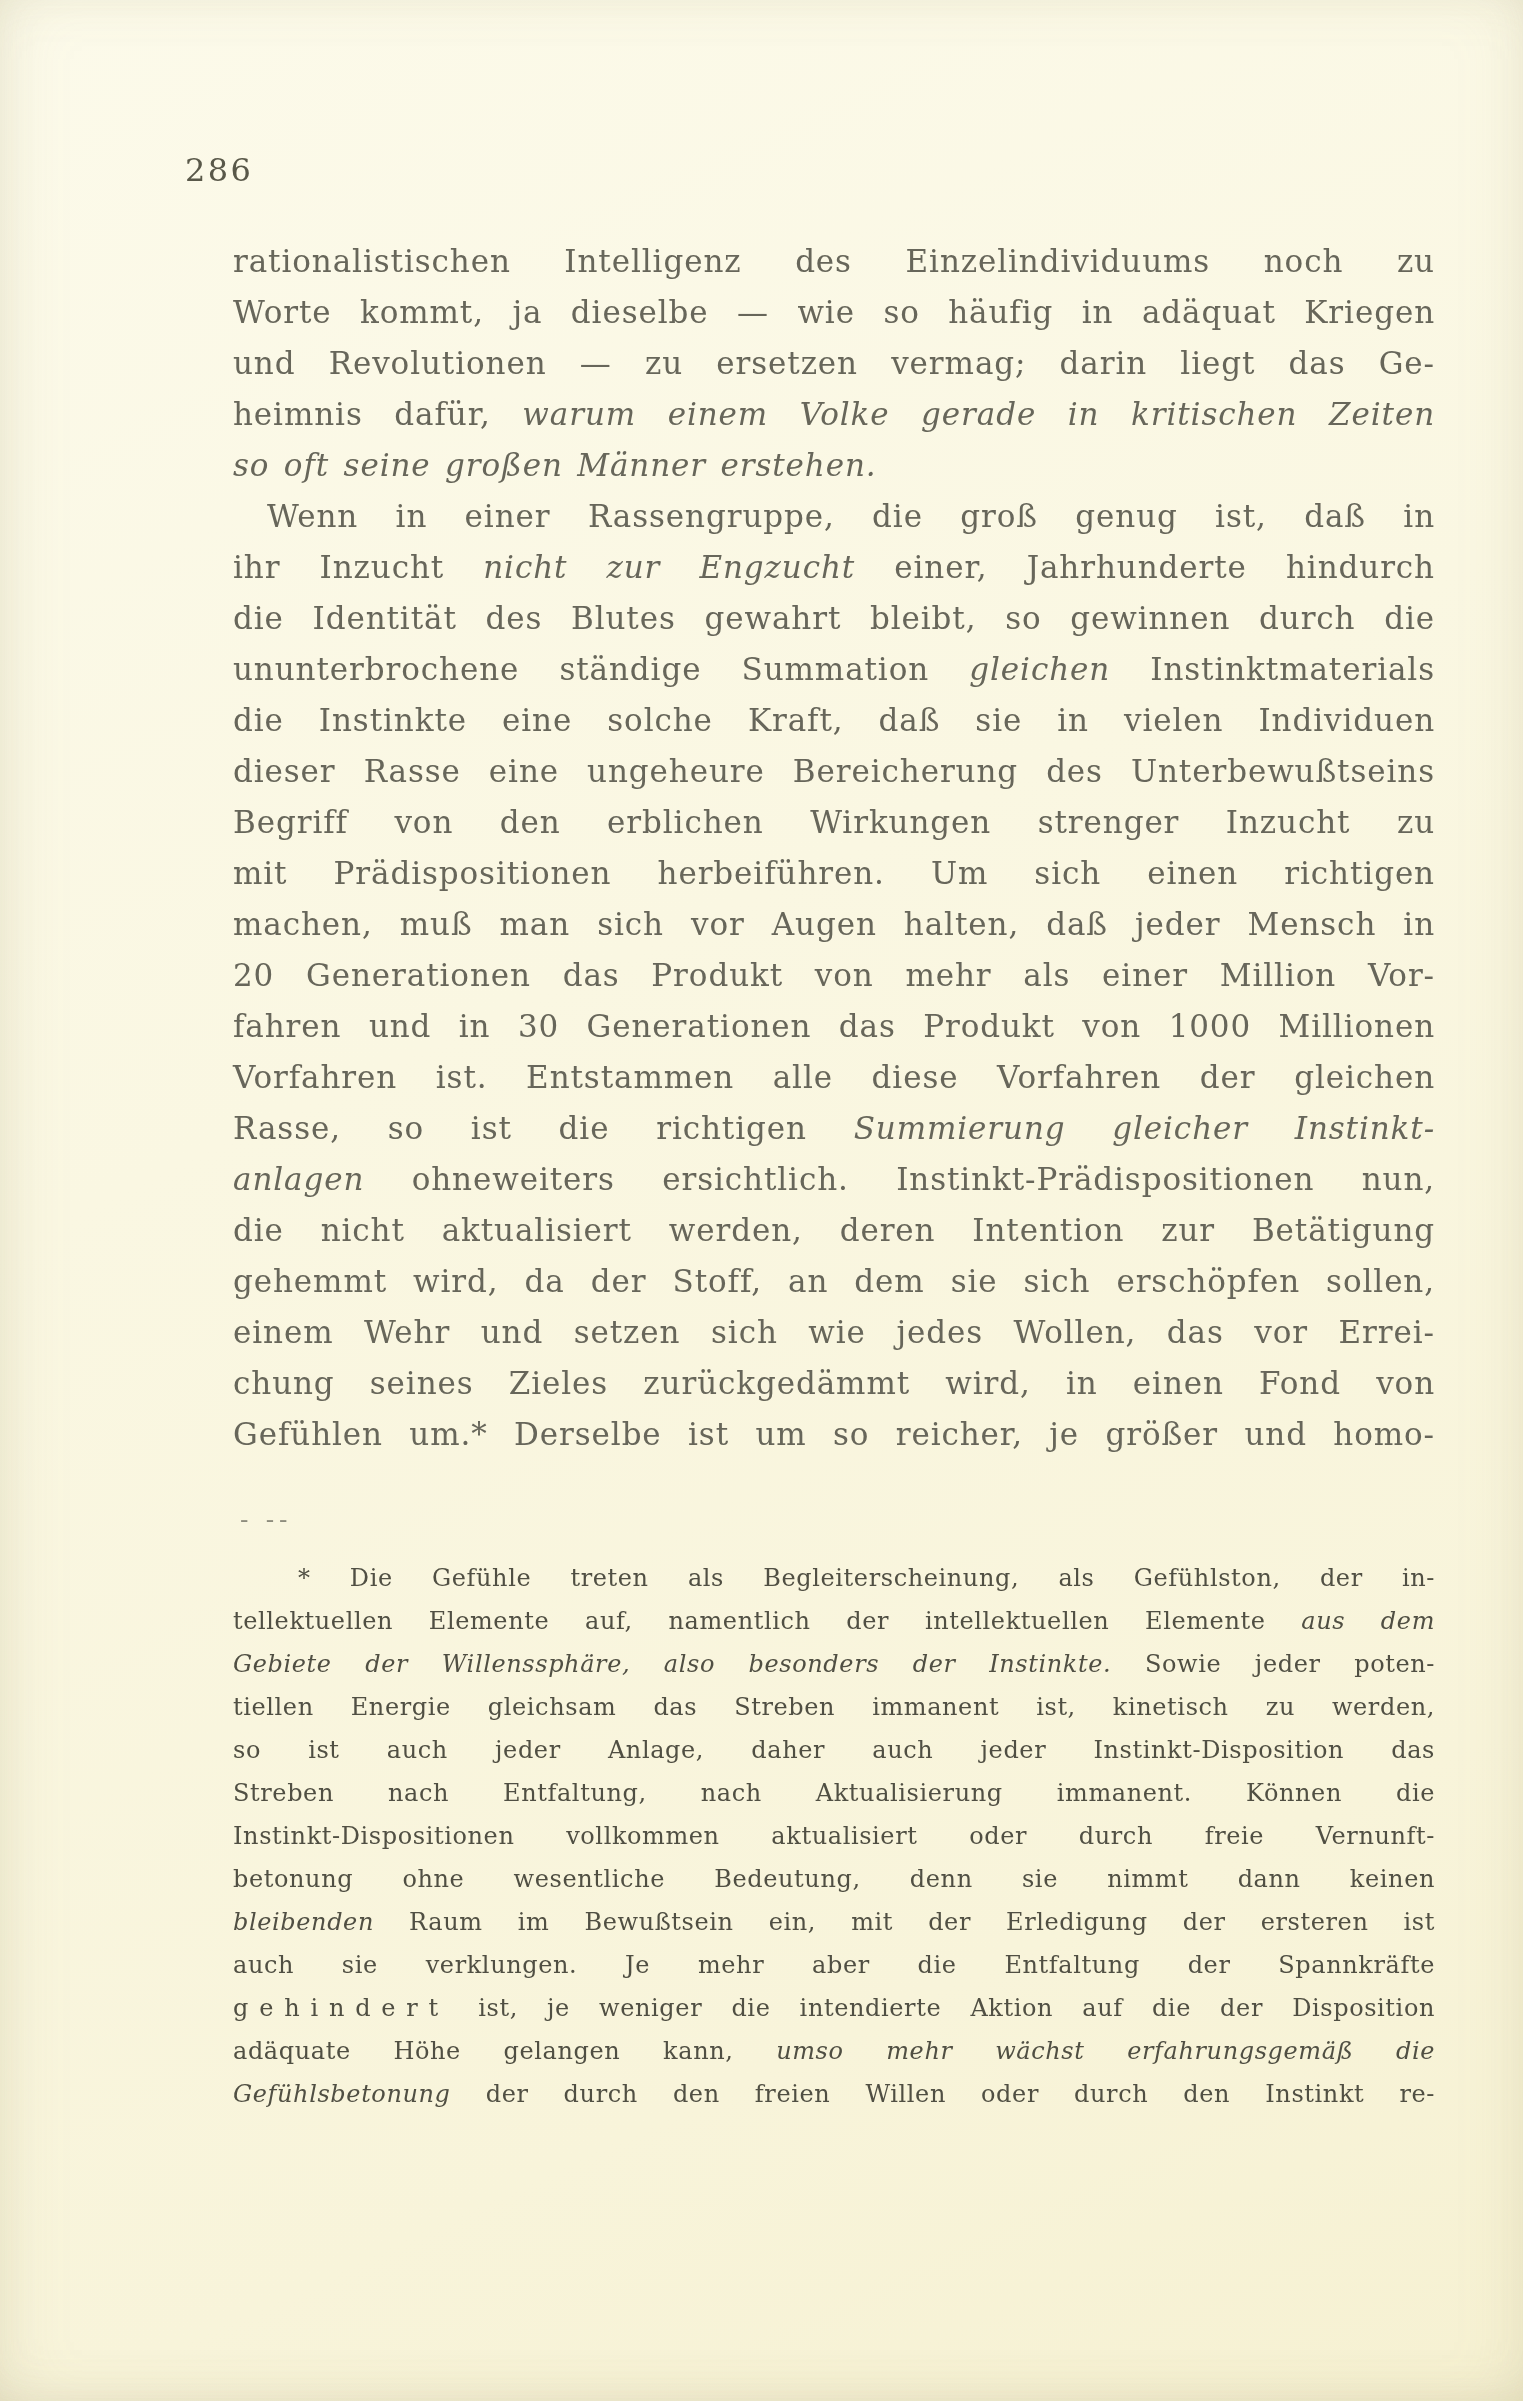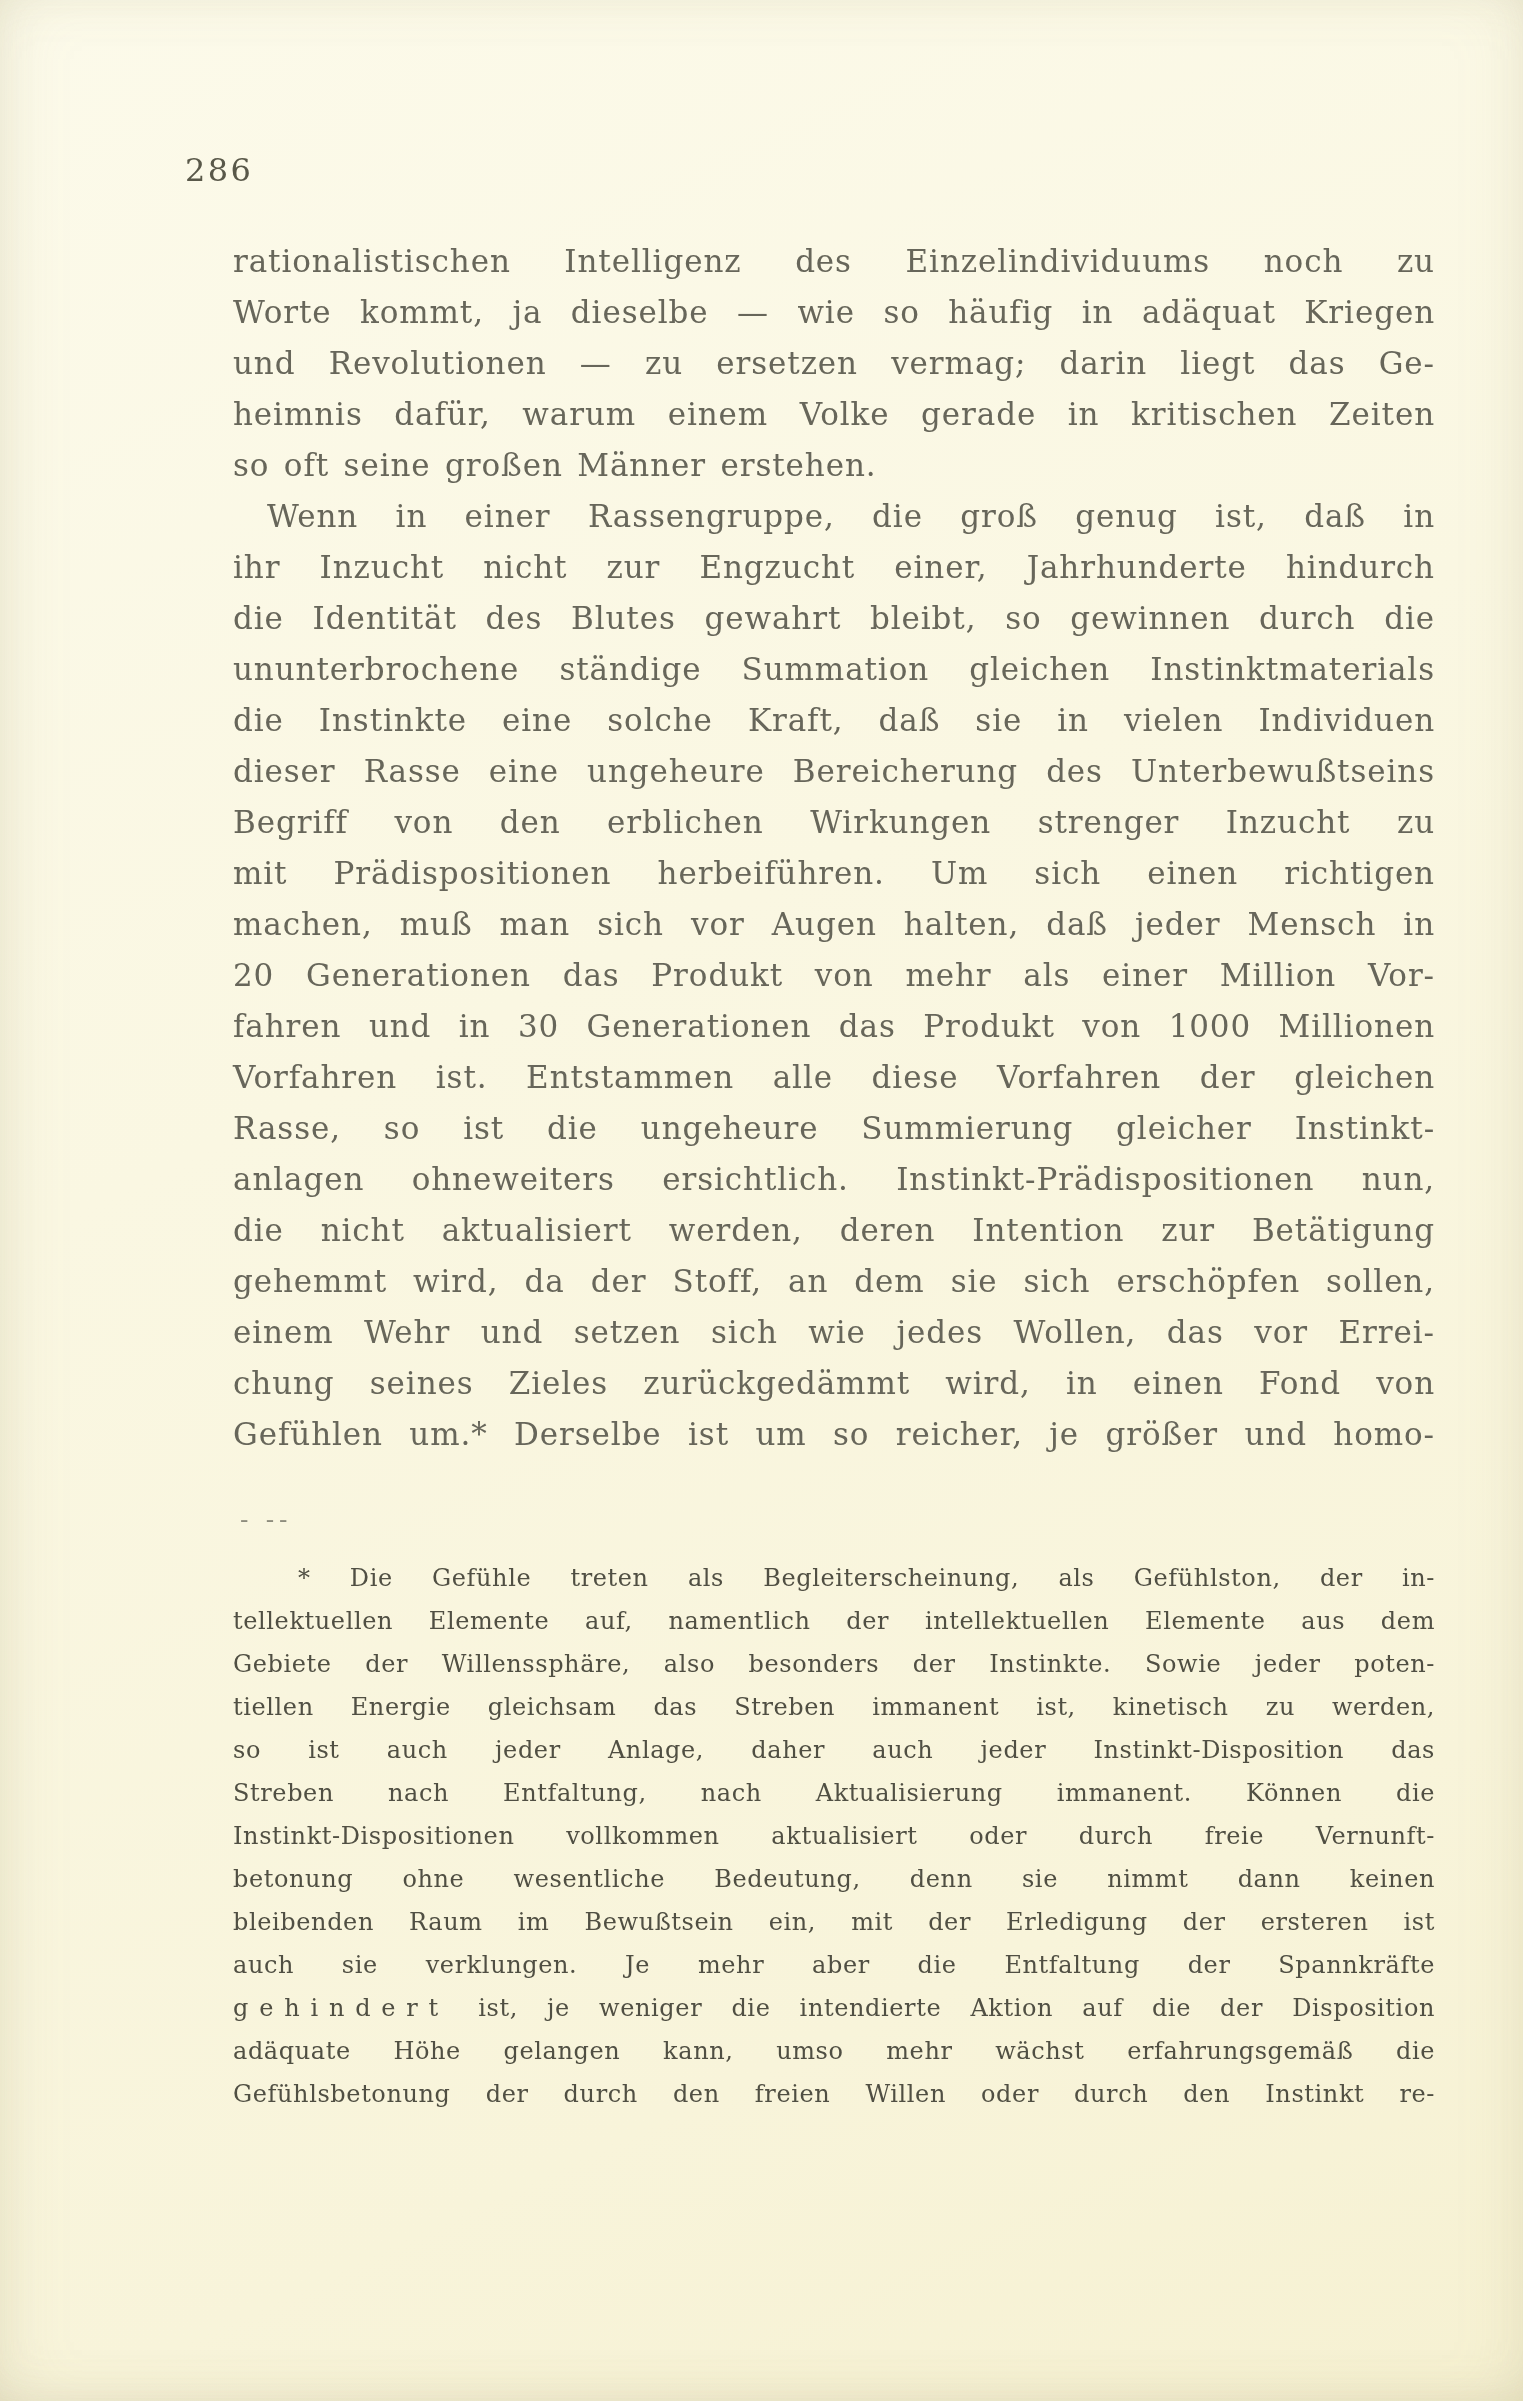--- a/index.html
+++ b/index.html
@@ -38,21 +38,21 @@
     font-size:24px;line-height:43px;letter-spacing:0.6px;
     word-spacing:0.28em;color:#504f43;
   }
   .line{
     text-align:justify;text-align-last:justify;text-justify:inter-word;
     white-space:normal;
   }
   .line.no-fill{text-align-last:left;}
   .line.indent-body{text-indent:34px;}
   .line.indent-foot{text-indent:65px;}
-  .seg-italic{}
+  .seg-italic{font-style:italic;}
   .seg-spaced{letter-spacing:0.45em;}
 </style>
 </head>
 <body>
 
 <div class="page">
   <div class="page-number">286</div>
   <div class="body-text" id="body-text">
       <div class="line"><span class="seg-normal">rationalistischen Intelligenz des Einzelindividuums noch zu</span></div>
       <div class="line"><span class="seg-normal">Worte kommt, ja dieselbe — wie so häufig in adäquat Kriegen</span></div>
@@ -64,21 +64,21 @@
       <div class="line"><span class="seg-normal">die Identität des Blutes gewahrt bleibt, so gewinnen durch die</span></div>
       <div class="line"><span class="seg-normal">ununterbrochene ständige Summation </span><span class="seg-italic">gleichen</span><span class="seg-normal"> Instinktmaterials</span></div>
       <div class="line"><span class="seg-normal">die Instinkte eine solche Kraft, daß sie in vielen Individuen</span></div>
       <div class="line"><span class="seg-normal">dieser Rasse eine ungeheure Bereicherung des Unterbewußtseins</span></div>
       <div class="line"><span class="seg-normal">Begriff von den erblichen Wirkungen strenger Inzucht zu</span></div>
       <div class="line"><span class="seg-normal">mit Prädispositionen herbeiführen. Um sich einen richtigen</span></div>
       <div class="line"><span class="seg-normal">machen, muß man sich vor Augen halten, daß jeder Mensch in</span></div>
       <div class="line"><span class="seg-normal">20 Generationen das Produkt von mehr als einer Million Vor-</span></div>
       <div class="line"><span class="seg-normal">fahren und in 30 Generationen das Produkt von 1000 Millionen</span></div>
       <div class="line"><span class="seg-normal">Vorfahren ist. Entstammen alle diese Vorfahren der gleichen</span></div>
-      <div class="line"><span class="seg-normal">Rasse, so ist die ungeheure </span><span class="seg-italic">Summierung gleicher Instinkt-</span></div>
+      <div class="line"><span class="seg-normal">Rasse, so ist die richtigen </span><span class="seg-italic">Summierung gleicher Instinkt-</span></div>
       <div class="line"><span class="seg-italic">anlagen</span><span class="seg-normal"> ohneweiters ersichtlich. Instinkt-Prädispositionen nun,</span></div>
       <div class="line"><span class="seg-normal">die nicht aktualisiert werden, deren Intention zur Betätigung</span></div>
       <div class="line"><span class="seg-normal">gehemmt wird, da der Stoff, an dem sie sich erschöpfen sollen,</span></div>
       <div class="line"><span class="seg-normal">einem Wehr und setzen sich wie jedes Wollen, das vor Errei-</span></div>
       <div class="line"><span class="seg-normal">chung seines Zieles zurückgedämmt wird, in einen Fond von</span></div>
       <div class="line"><span class="seg-normal">Gefühlen um.* Derselbe ist um so reicher, je größer und homo-</span></div>
     </div>
   <div class="footnote-sep">- --</div>
   <div class="footnote" id="footnote">
       <div class="line indent-foot"><span class="seg-normal">* Die Gefühle treten als Begleiterscheinung, als Gefühlston, der in-</span></div>

